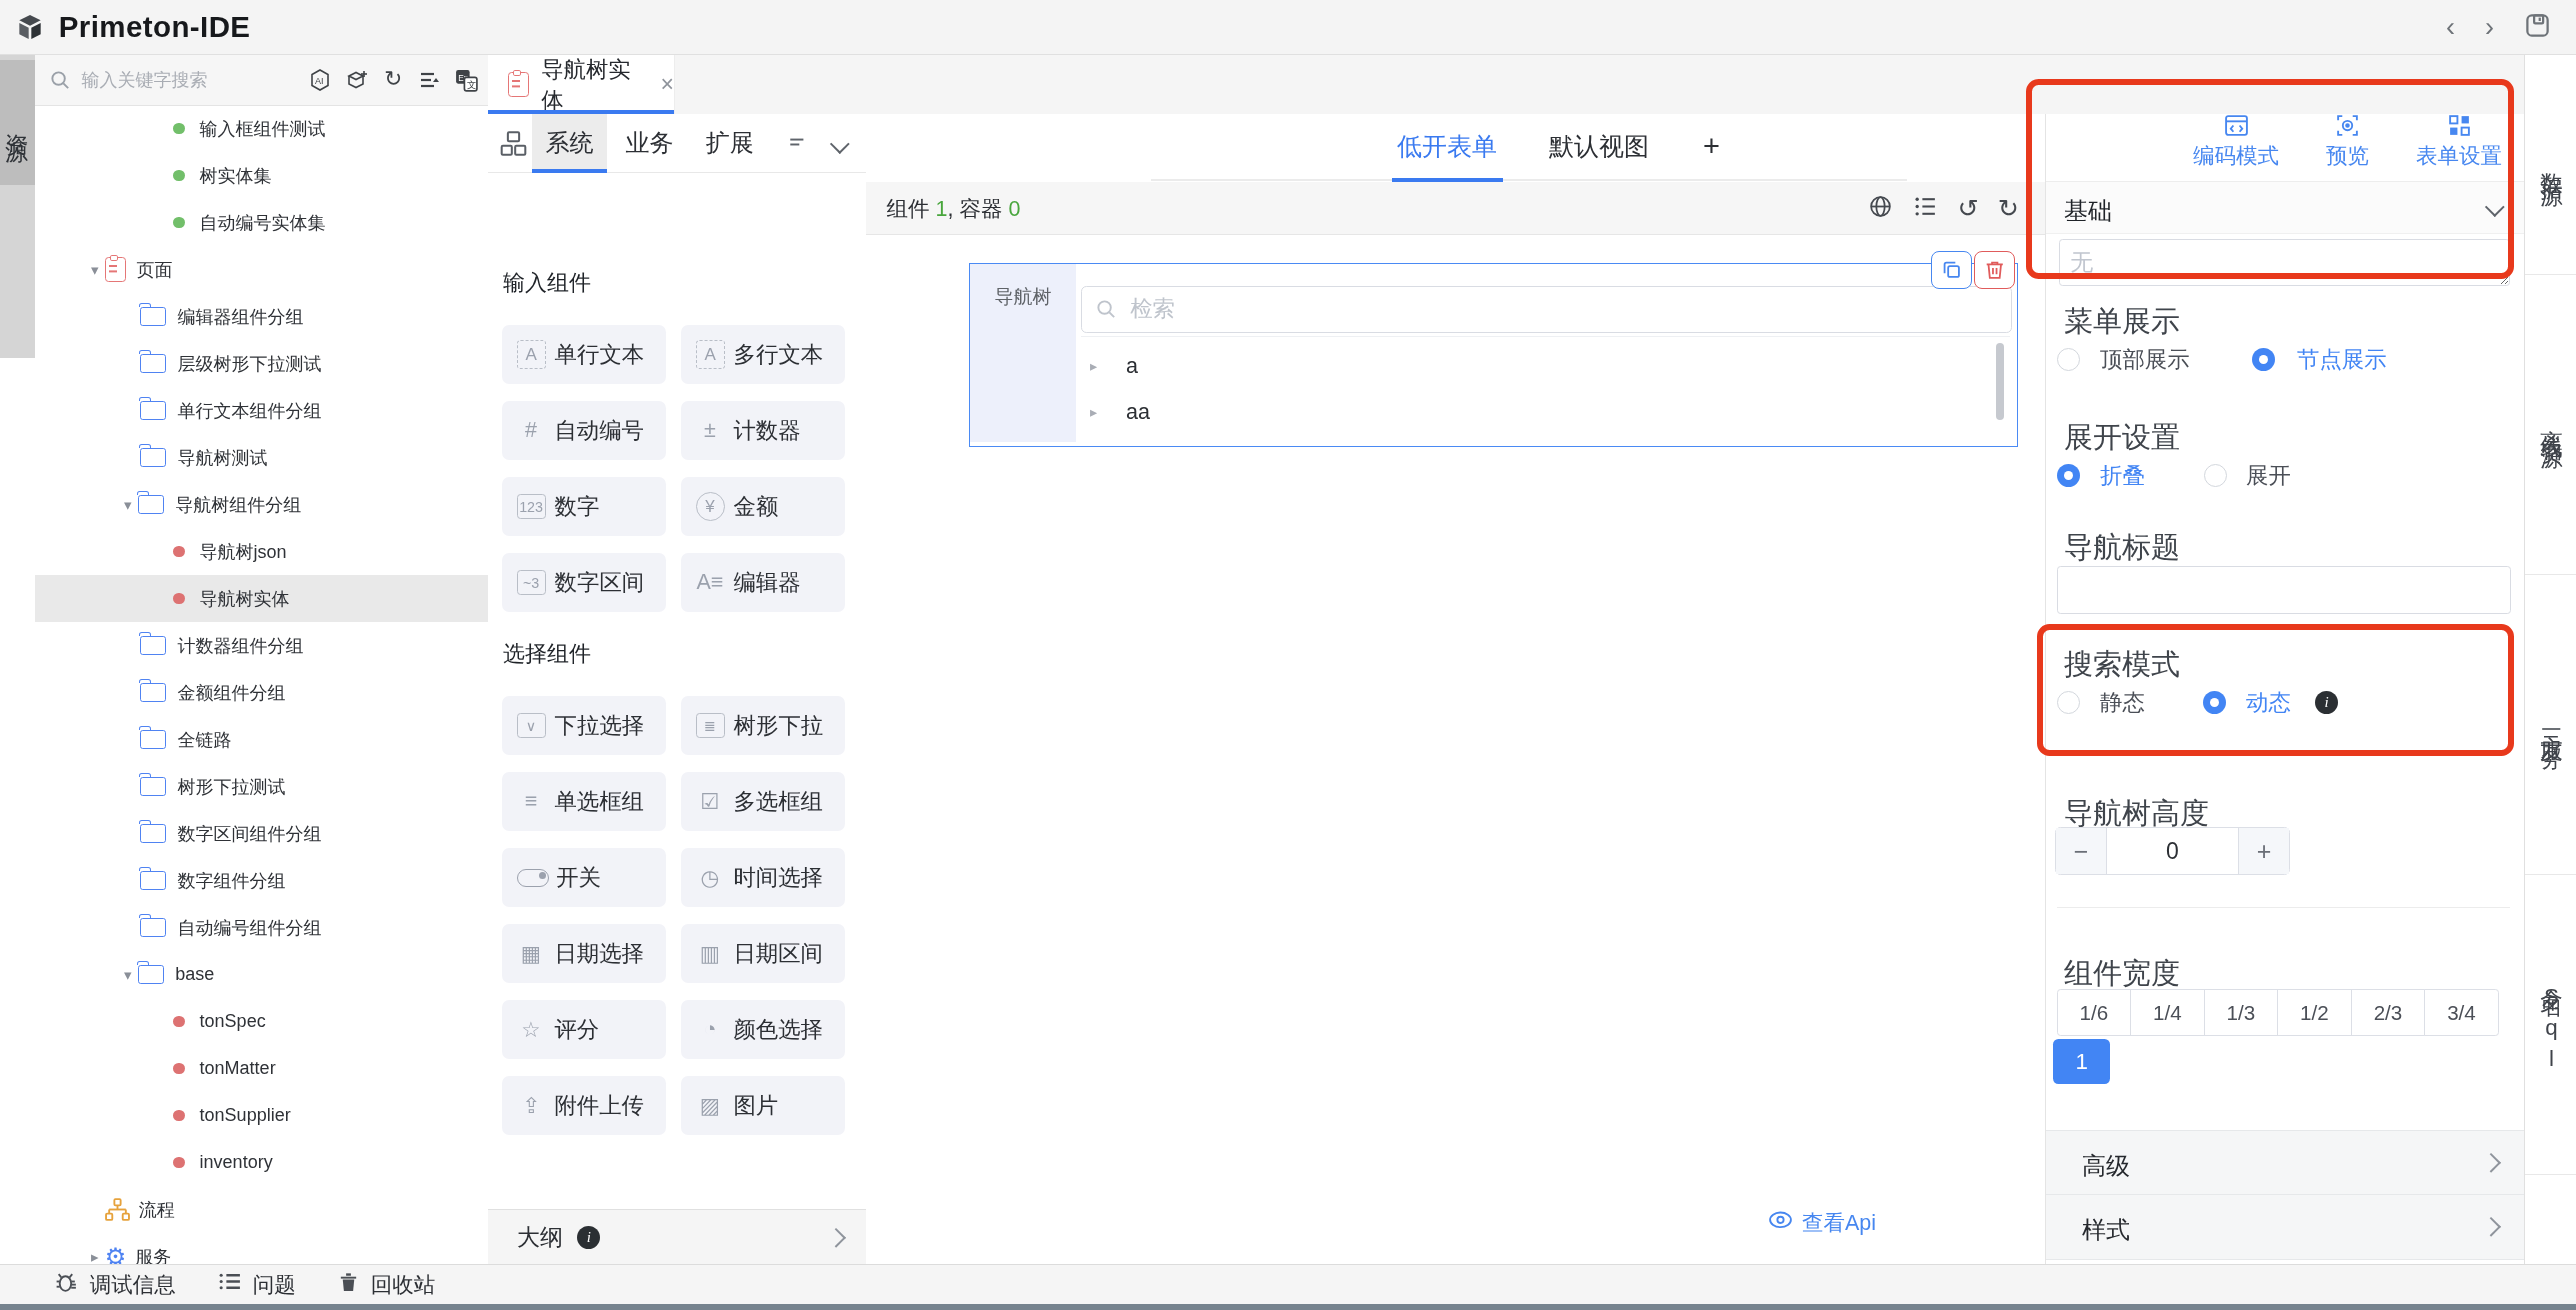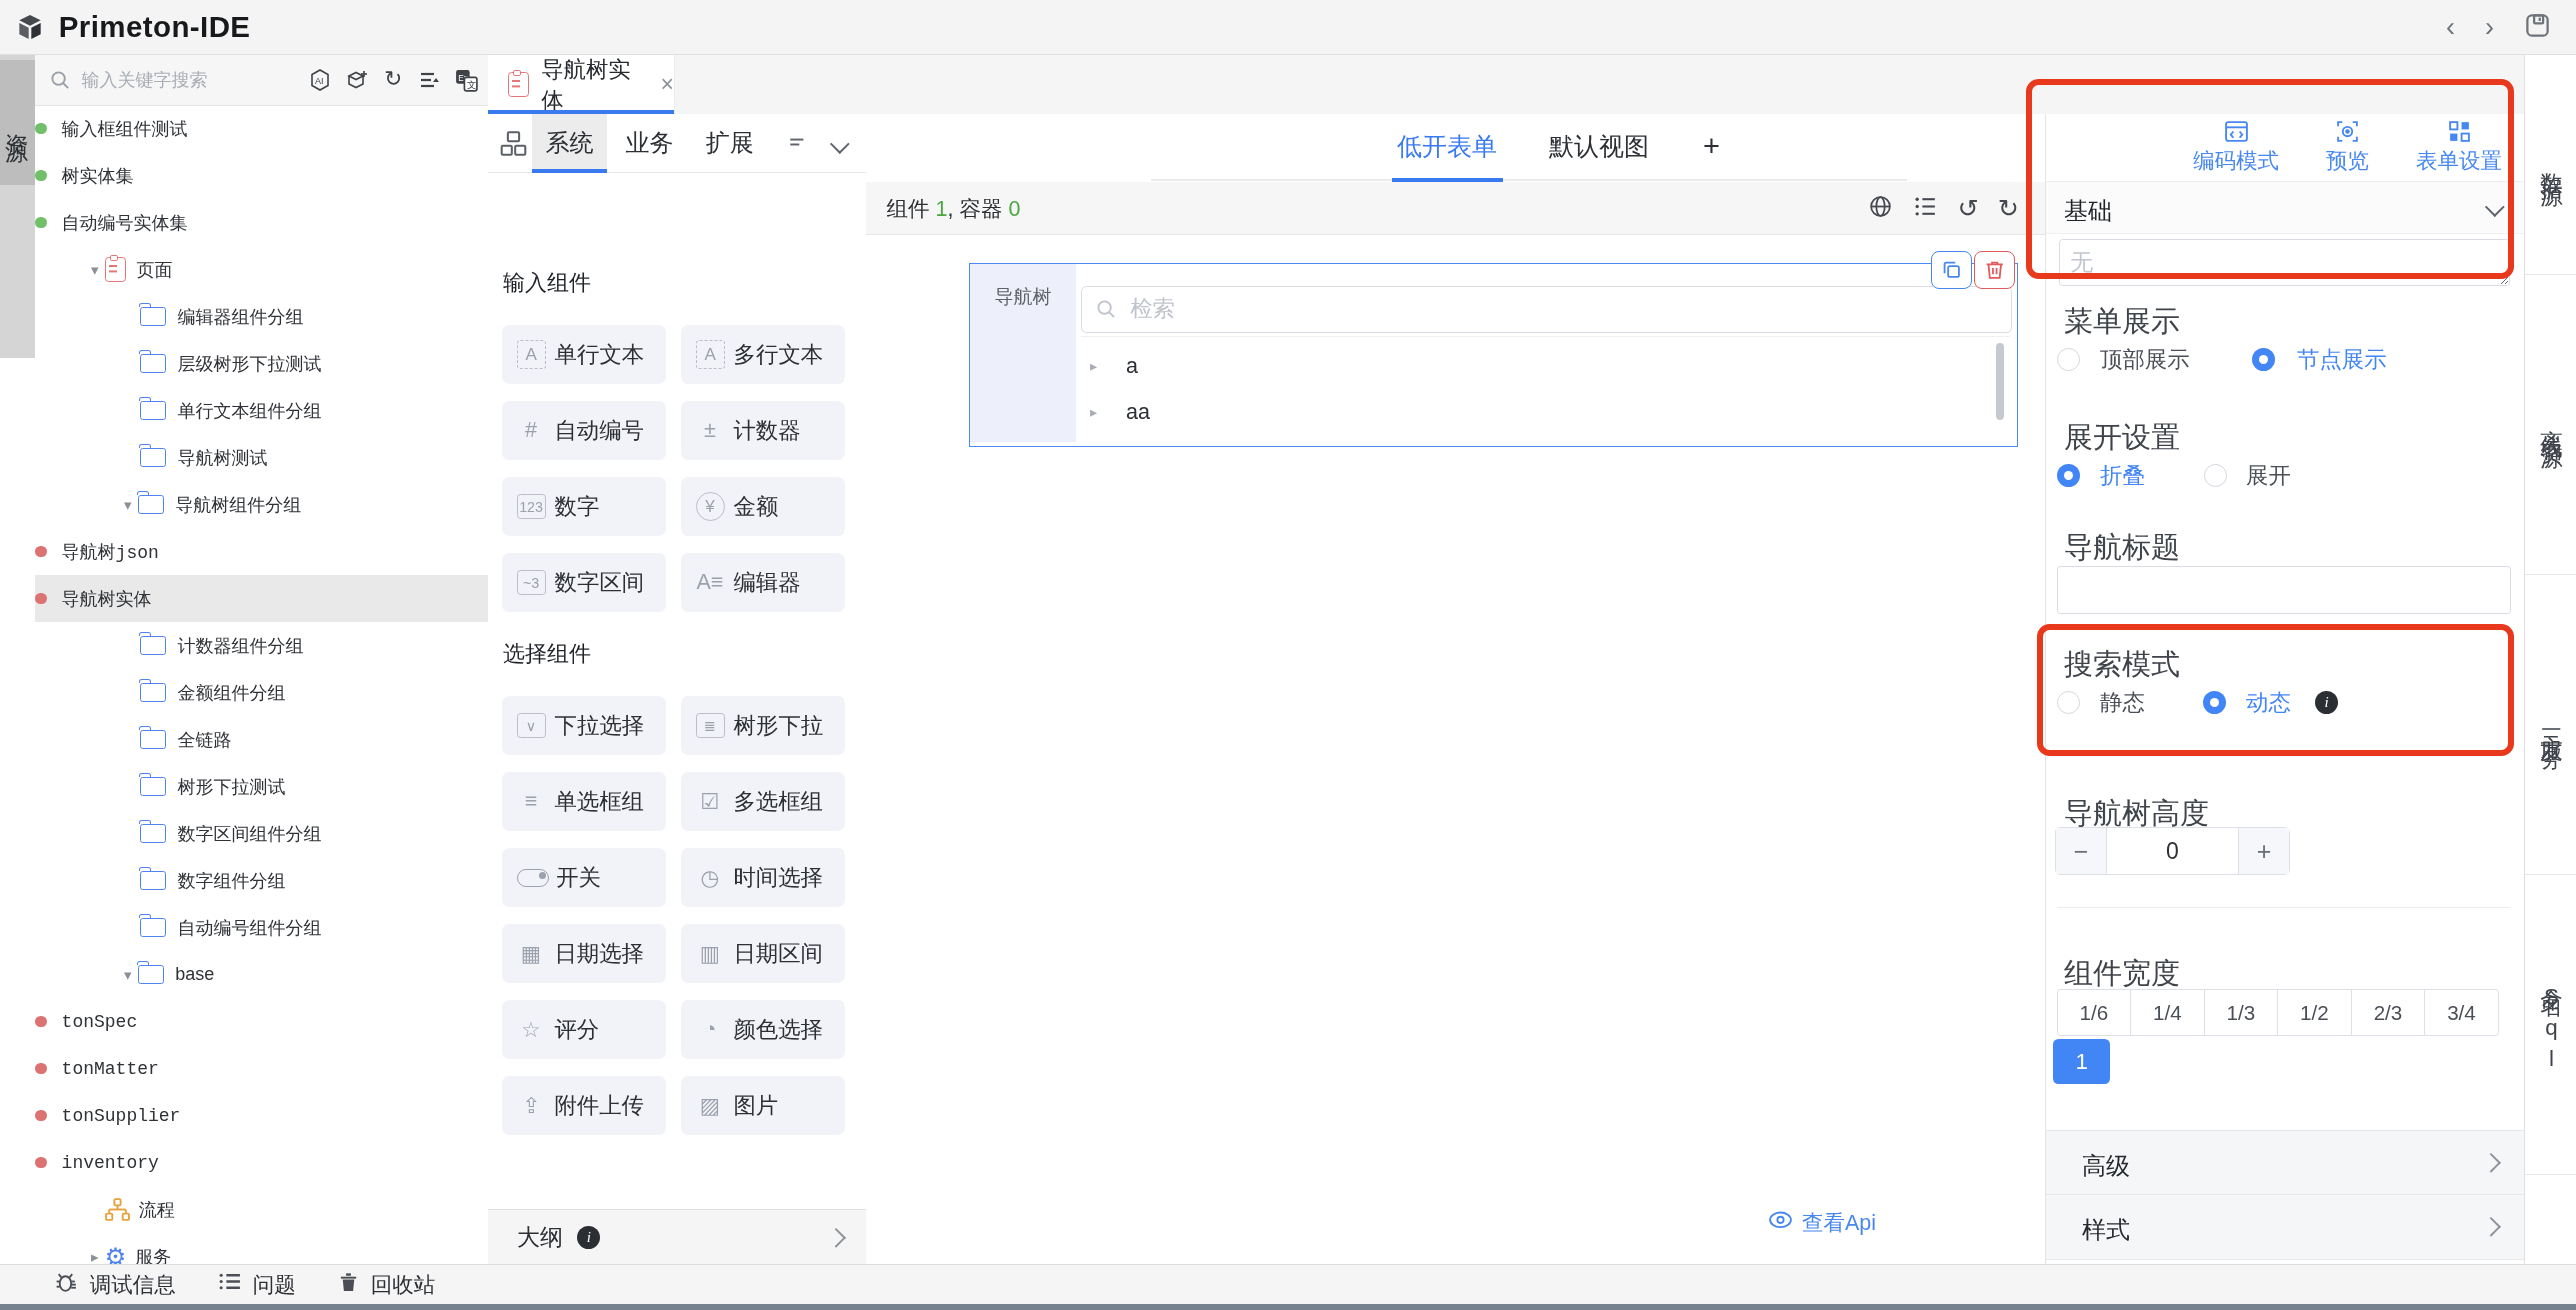--- a/index.html
+++ b/index.html
@@ -34,21 +34,21 @@
   .refresh-glyph{font-size:21.5px;color:#3f4347;line-height:1;}
 
   #tree{position:absolute;left:0;top:50px;width:453px;}
   .trow{height:47px;display:flex;align-items:center;font-size:18px;color:#2f3237;cursor:default;white-space:nowrap;}
   .trow.sel{background:#e9e9e9;}
   .trow .caret{width:19.7px;font-size:15px;color:#8a8f98;text-align:center;flex:0 0 19.7px;}
   .trow .caret.empty{visibility:hidden;}
   .lv1{padding-left:50px;}
   .lv2{padding-left:105px;}
   .lv2c{padding-left:83px;}
-  .lv3{font-family:Liberation Mono, monospace;}
+  .lv3{padding-left:138px;}
   .dot{width:11.6px;height:11.6px;border-radius:50%;margin-right:15px;flex:0 0 11.6px;}
   .dot.g{background:#72bf6a;}
   .dot.r{background:#dd7272;}
   .folder{width:24px;height:17px;border:1.8px solid #4f83f2;border-radius:2.7px;margin-right:11.6px;position:relative;flex:0 0 24px;}
   .folder::before{content:"";position:absolute;left:-1.8px;top:-5.4px;width:9.8px;height:3.6px;border:1.8px solid #4f83f2;border-bottom:none;border-radius:2.7px 2.7px 0 0;}
   .clip{width:19px;height:22.4px;border:1.8px solid #e57676;border-radius:3.6px;margin-right:10.7px;position:relative;flex:0 0 19px;}
   .clip::before{content:"";position:absolute;left:4.5px;top:-3.6px;width:6.3px;height:4.5px;border:1.8px solid #e57676;border-radius:1.8px;background:#fff;}
   .clip::after{content:"";position:absolute;left:3.6px;top:6.3px;width:8px;height:2.2px;background:#e57676;box-shadow:0 5.4px 0 #e57676;}
   .gear-glyph{font-size:24px;color:#4f83f2;margin-right:9px;line-height:1;}
   .flowicon{margin-right:9px;display:flex;}
@@ -119,21 +119,21 @@
   #cnode0{top:86px;}
   #cnode1{top:132px;}
   #comp-scroll{position:absolute;left:1026px;top:79px;width:8px;height:77px;border-radius:4.5px;background:#c6c9cf;}
   .selbtn{position:absolute;top:137px;width:39px;height:36px;background:#fff;border-radius:8px;display:flex;align-items:center;justify-content:center;z-index:6;}
   #btn-copy{left:1065px;border:1.8px solid #4787f0;}
   #btn-del{left:1108px;border:1.8px solid #e05b5b;}
   #api-link{position:absolute;left:902px;top:1094px;display:flex;align-items:center;gap:9px;color:#4787f0;font-size:21.5px;}
 
   
   #inspector{left:2045px;top:114px;width:479px;height:1150px;background:#fff;border-left:0.9px solid #e4e4e4;overflow:hidden;}
-  #insp-actions{position:absolute;left:0;top:0;width:479px;height:68px;border-bottom:0.9px solid #ededed;display:flex;justify-content:flex-end;align-items:center;gap:47px;padding-right:23px;box-sizing:border-box;}
+  #insp-actions{position:absolute;left:0;top:0;width:479px;height:68px;border-bottom:0.9px solid #ededed;display:flex;justify-content:flex-end;align-items:flex-start;gap:47px;padding-right:23px;box-sizing:border-box;}
   .action{display:flex;flex-direction:column;align-items:center;gap:3.6px;color:#4787f0;}
   .action .alabel{font-size:21.5px;}
   #base-head{position:absolute;left:0;top:68px;width:479px;height:51px;background:#fbfbfb;border-bottom:0.9px solid #f0f0f0;}
   #base-head .blabel{position:absolute;left:18px;top:12.5px;font-size:24px;font-weight:500;color:#1f2328;}
   #base-head .chev{position:absolute;right:23px;top:18px;}
   #base-text{position:absolute;left:12.5px;top:125px;width:451px;height:47px;border:0.9px solid #d9dce3;border-radius:3.6px;resize:vertical;font-size:23px;padding:7.2px 10.7px;box-sizing:border-box;font-family:inherit;color:#55585e;}
   #base-text::placeholder{color:#c1c6cf;}
   .glabel{position:absolute;left:18px;font-size:29px;color:#3f444b;}
   .rrow{position:absolute;left:0;width:479px;height:32px;}
   .rad{position:absolute;width:23px;height:23px;border-radius:50%;border:1.8px solid #d3d7dd;box-sizing:border-box;top:2.7px;}

